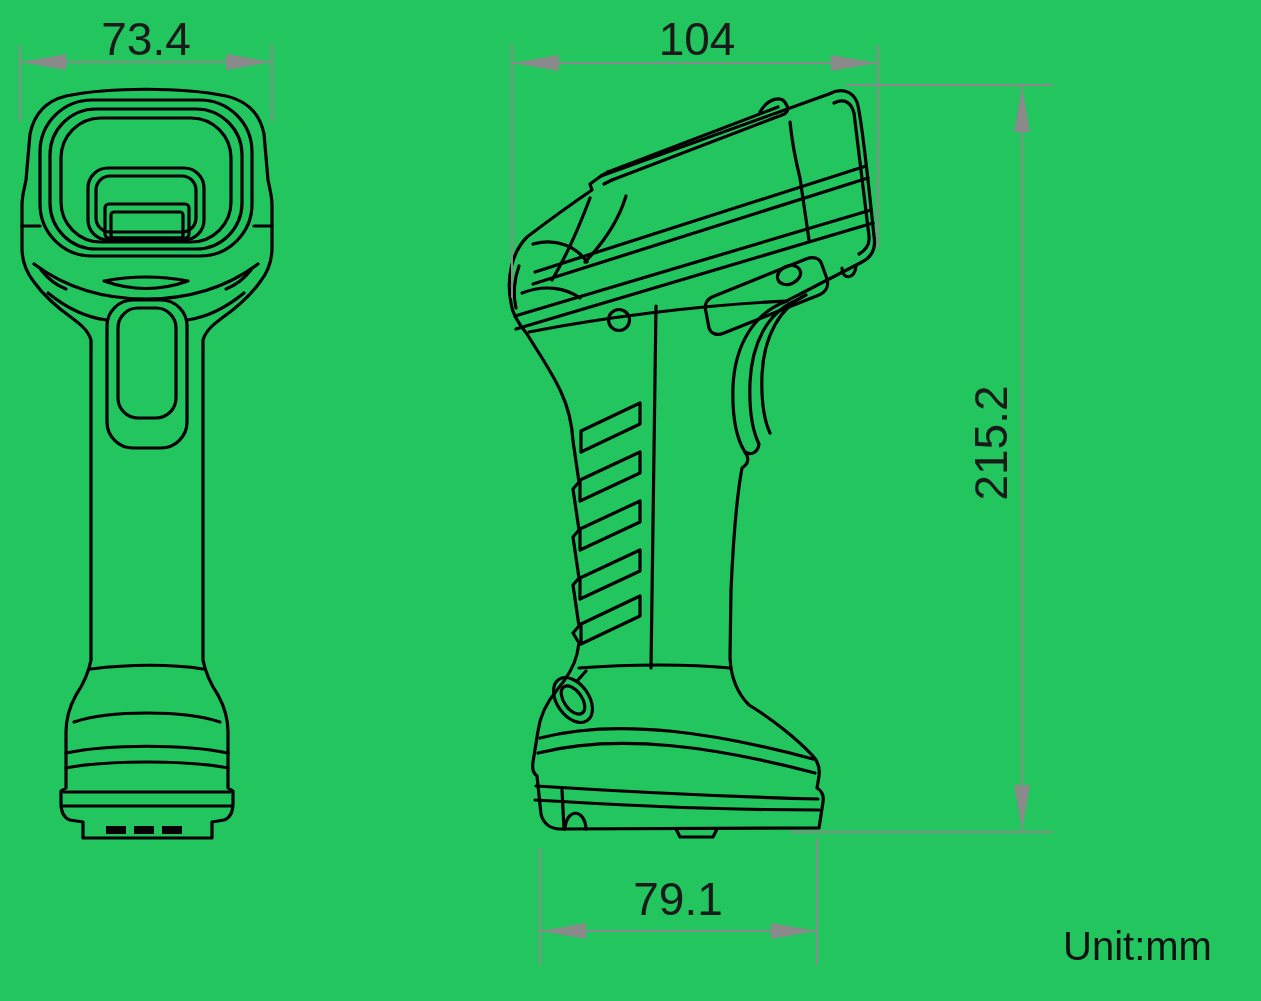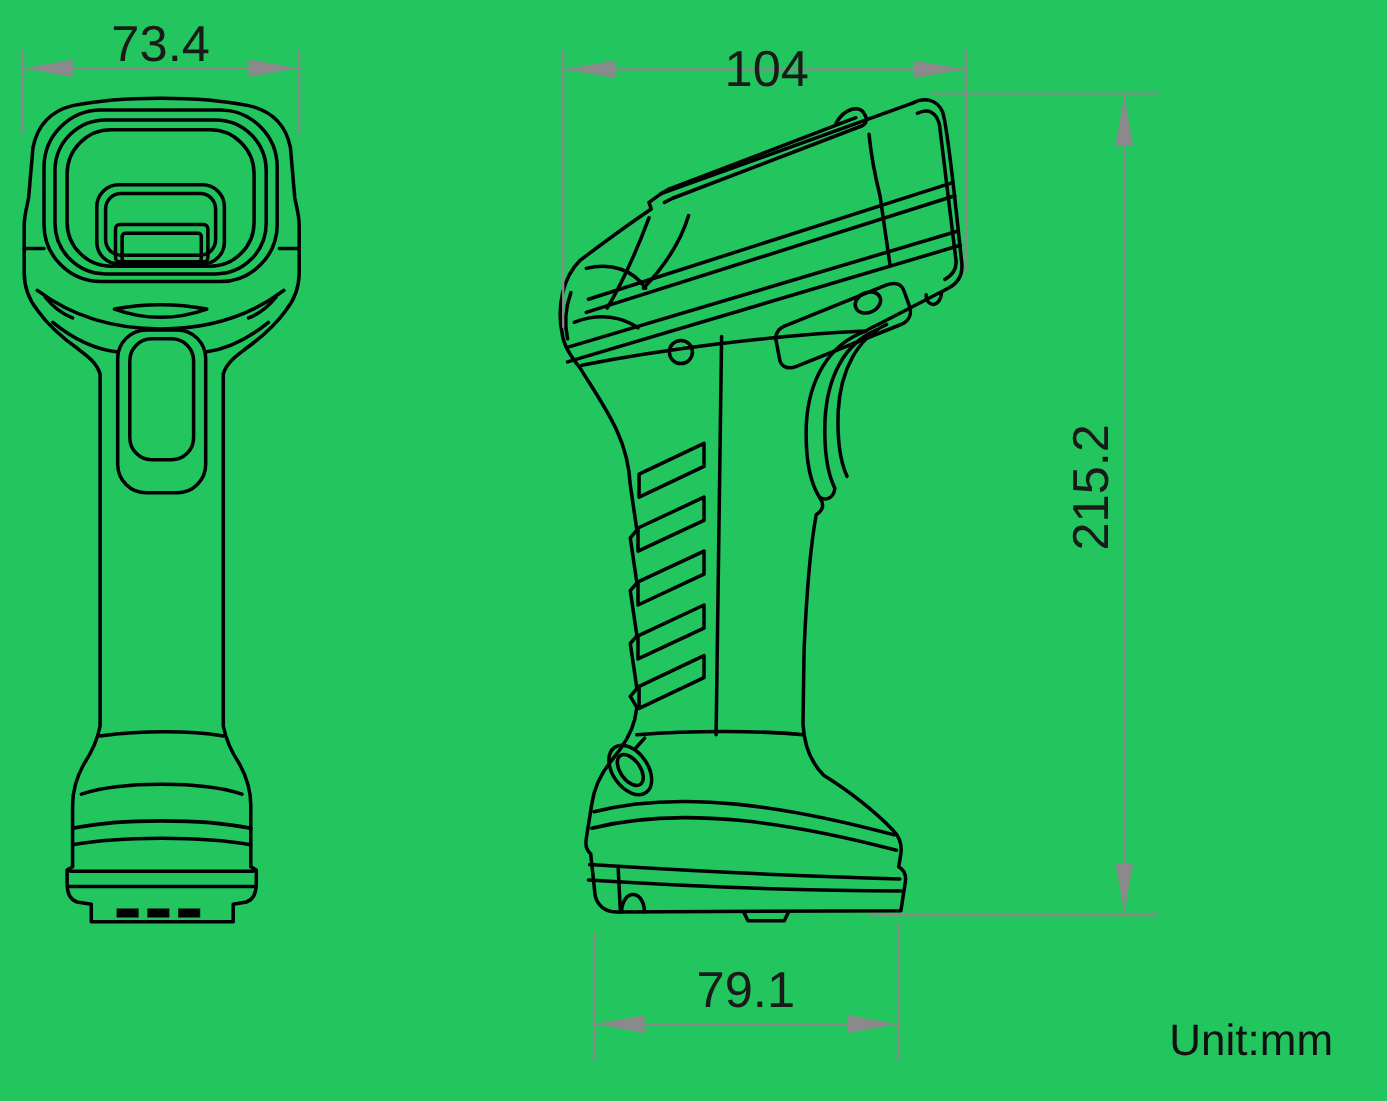--- a/index.html
+++ b/index.html
@@ -34,21 +34,21 @@
   .unit-label {
     position: absolute;
     left: 1063px;
     top: 926px;
     color: #111111;
     font-size: 40px;
     line-height: 1;
     white-space: nowrap;
   }
   .dl-front-width { left: 146px; top: 16px; }
-  .dl-side-width  { left: 697px; top: 16px; margin-top: 23px; }
+  .dl-side-width  { left: 697px; top: 16px; }
   .dl-side-height { left: 991px; top: 443px; }
   .dl-side-base   { left: 678px; top: 876px; text-align: center; }
 </style>
 </head>
 <body>
 
 <div class="canvas">
 
   <svg class="drawing-svg" width="1261" height="1001" viewBox="0 0 1261 1001">
 

